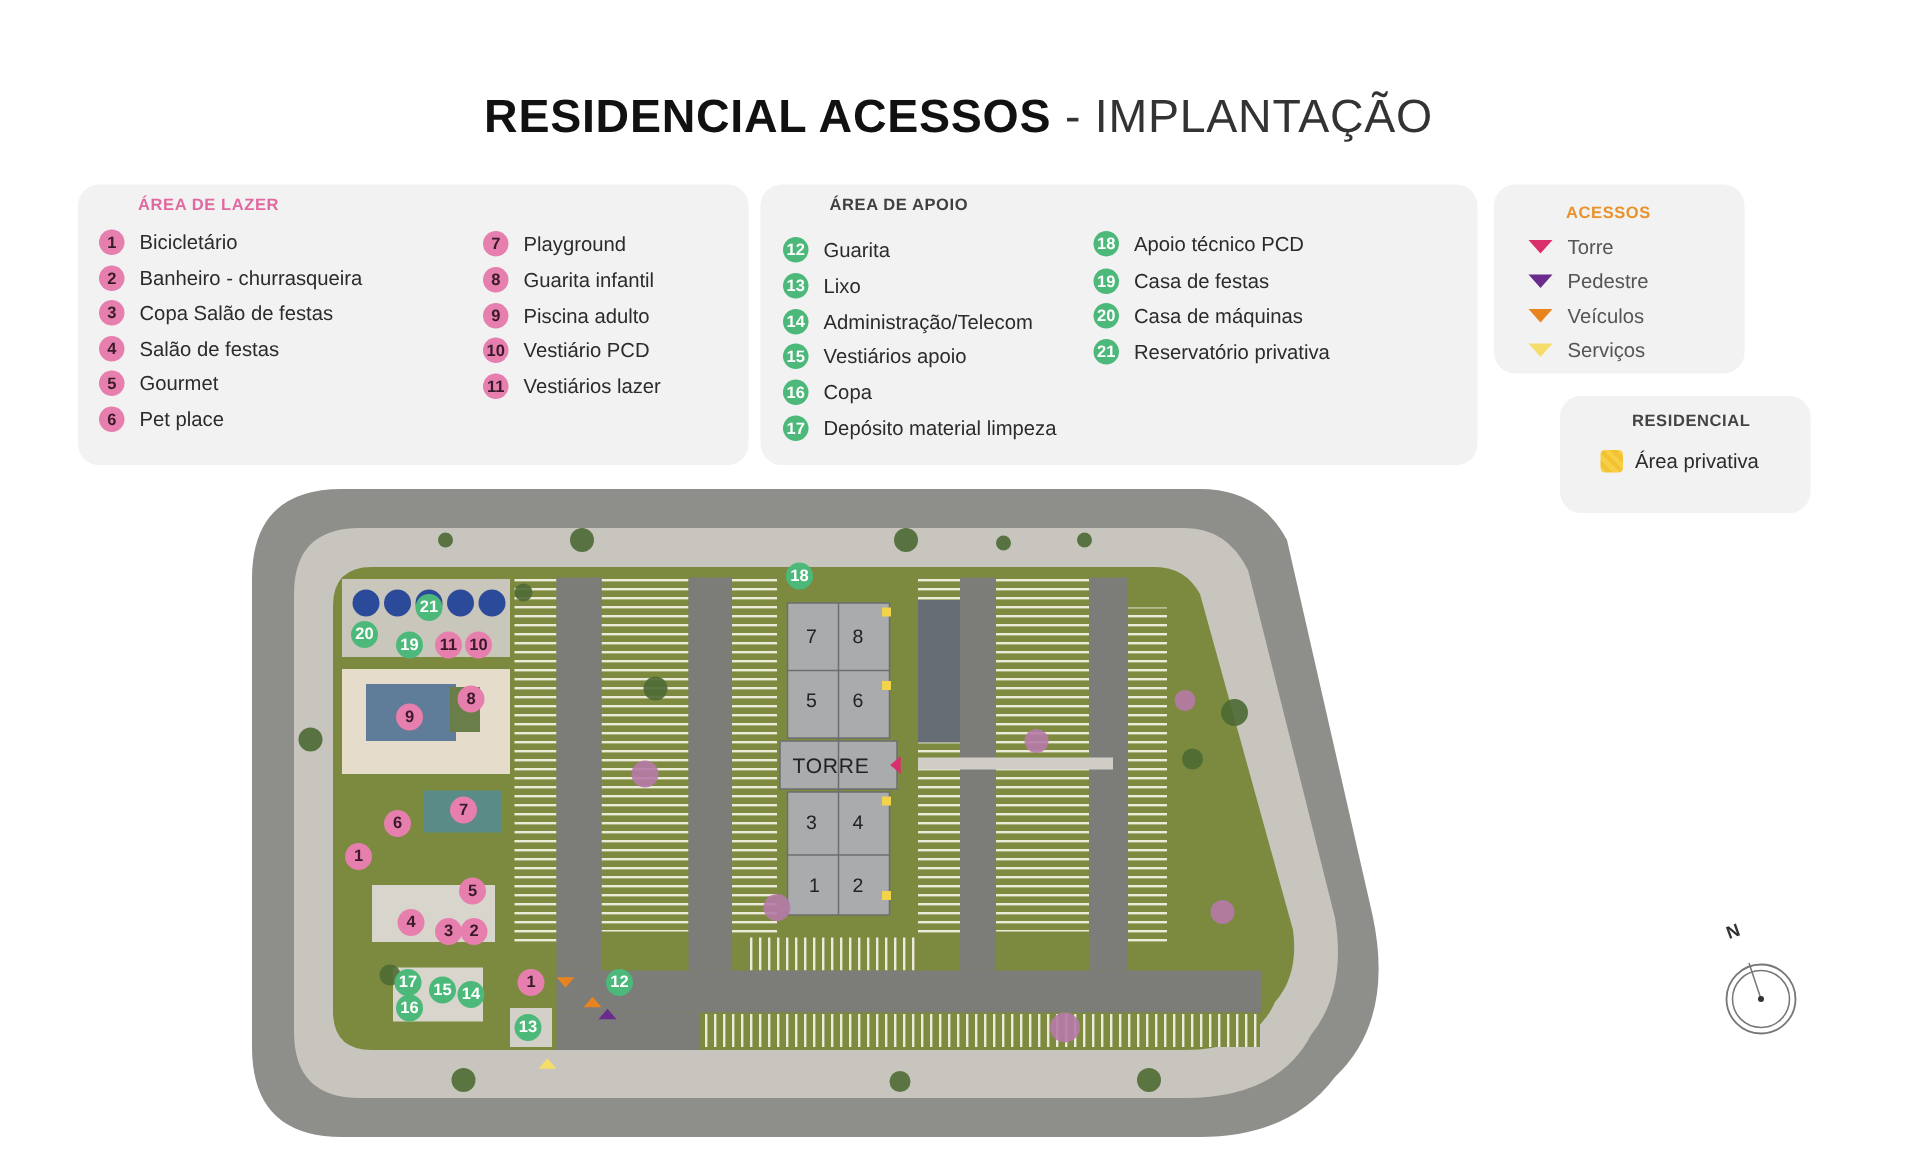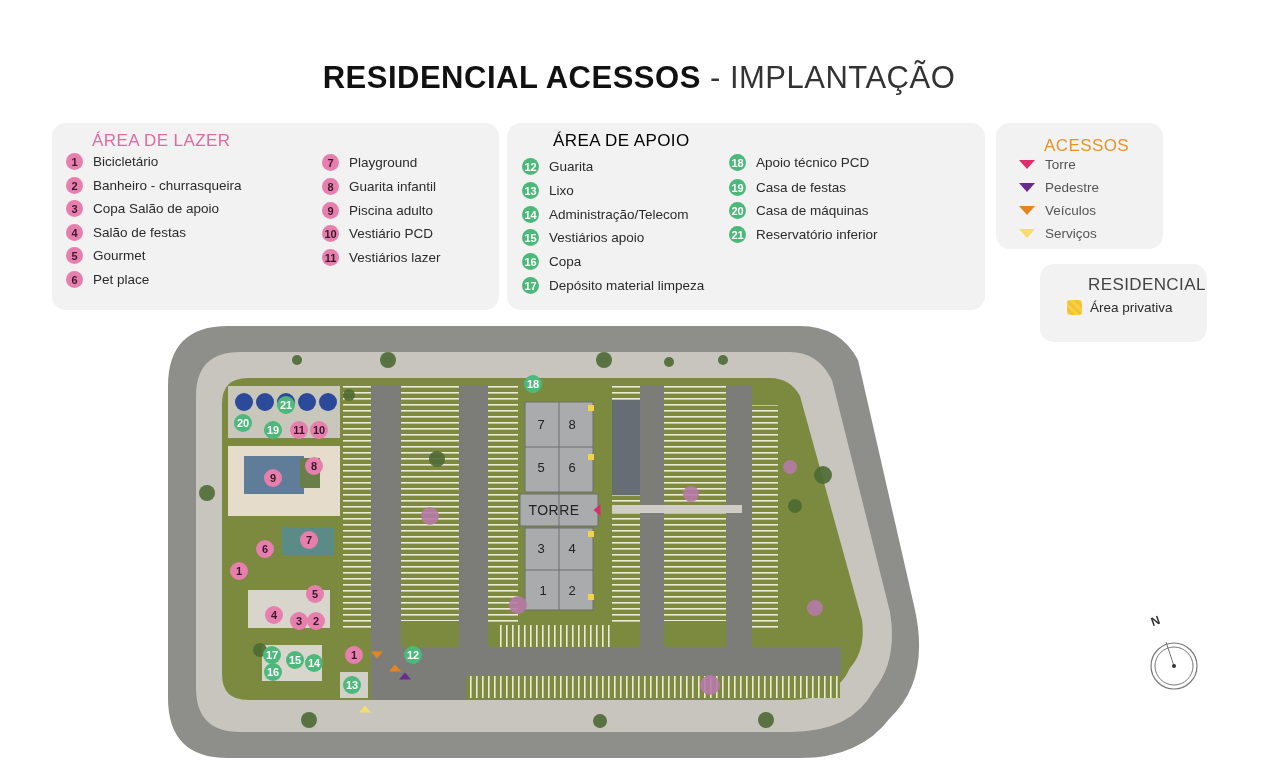--- a/index.html
+++ b/index.html
@@ -4,21 +4,21 @@
 <style>
   * { box-sizing: border-box; margin: 0; padding: 0; }
   html, body { width: 1278px; height: 767px; background: #ffffff; overflow: hidden; }
   body { position: relative; font-family: "Liberation Sans", "DejaVu Sans", sans-serif; color: #2a2a2a; }
 
   .title { position: absolute; left: 0; top: 60px; width: 1278px; text-align: center; font-size: 31px; letter-spacing: 0.5px; color: #111; }
   .title .bold { font-weight: 700; }
   .title .light { font-weight: 400; color: #333; }
 
   .panel { position: absolute; background: #f2f2f2; border-radius: 14px; }
-  .panel-title { position: absolute; font-size: 17px; font-weight: 400; letter-spacing: 0.4px; }
+  .panel-title { position: absolute; font-size: 11px; font-weight: 700; letter-spacing: 0.4px; }
   .legend-item { position: absolute; display: flex; align-items: center; font-size: 13.5px; color: #2b2b2b; white-space: nowrap; }
   .badge { display: inline-flex; align-items: center; justify-content: center; width: 17px; height: 17px; border-radius: 50%; font-size: 11px; font-weight: 700; margin-right: 10px; flex: 0 0 17px; }
   .badge.pink { background: #e67fad; color: #3a1a2a; }
   .badge.green { background: #4cb97a; color: #ffffff; }
   .tri { width: 0; height: 0; border-left: 8px solid transparent; border-right: 8px solid transparent; border-top: 9px solid #000; margin-right: 10px; }
   .swatch { width: 15px; height: 15px; border-radius: 3px; margin-right: 8px; background: repeating-linear-gradient(45deg, #f7cf45 0 3px, #f3c232 3px 6px); }
 
   .site { position: absolute; left: 0; top: 0; width: 1278px; height: 767px; pointer-events: none; }
   .site svg { position: absolute; left: 0; top: 0; }
   .marker { position: absolute; width: 18px; height: 18px; border-radius: 50%; display: flex; align-items: center; justify-content: center; font-size: 11px; font-weight: 700; transform: translate(-50%, -50%); pointer-events: auto; }
@@ -47,21 +47,21 @@
       <div class="legend-item" style="left:14px; top:30px;">
         <span class="badge pink">1</span>
         <span>Bicicletário</span>
       </div>
       <div class="legend-item" style="left:14px; top:54px;">
         <span class="badge pink">2</span>
         <span>Banheiro - churrasqueira</span>
       </div>
       <div class="legend-item" style="left:14px; top:77px;">
         <span class="badge pink">3</span>
-        <span>Copa Salão de apoio</span>
+        <span>Copa Salão de festas</span>
       </div>
       <div class="legend-item" style="left:14px; top:101px;">
         <span class="badge pink">4</span>
         <span>Salão de festas</span>
       </div>
       <div class="legend-item" style="left:14px; top:124px;">
         <span class="badge pink">5</span>
         <span>Gourmet</span>
       </div>
       <div class="legend-item" style="left:14px; top:148px;">
@@ -85,21 +85,21 @@
         <span>Vestiário PCD</span>
       </div>
       <div class="legend-item" style="left:270px; top:126px;">
         <span class="badge pink">11</span>
         <span>Vestiários lazer</span>
       </div>
     </div>
 </div>
 
 <div class="panel" style="left:507px; top:123px; width:478px; height:187px;">
-  <div class="panel-title" style="left:46px; top:8px; color:#000000;">ÁREA DE APOIO</div>
+  <div class="panel-title" style="left:46px; top:8px; color:#404040;">ÁREA DE APOIO</div>
   <div id="apoio-items">
       <div class="legend-item" style="left:15px; top:35px;">
         <span class="badge green">12</span>
         <span>Guarita</span>
       </div>
       <div class="legend-item" style="left:15px; top:59px;">
         <span class="badge green">13</span>
         <span>Lixo</span>
       </div>
       <div class="legend-item" style="left:15px; top:83px;">
@@ -125,21 +125,21 @@
       <div class="legend-item" style="left:222px; top:56px;">
         <span class="badge green">19</span>
         <span>Casa de festas</span>
       </div>
       <div class="legend-item" style="left:222px; top:79px;">
         <span class="badge green">20</span>
         <span>Casa de máquinas</span>
       </div>
       <div class="legend-item" style="left:222px; top:103px;">
         <span class="badge green">21</span>
-        <span>Reservatório inferior</span>
+        <span>Reservatório privativa</span>
       </div>
     </div>
 </div>
 
 <div class="panel" style="left:996px; top:123px; width:167px; height:126px;">
   <div class="panel-title" style="left:48px; top:13px; color:#e8922b;">ACESSOS</div>
   <div id="acessos-items">
       <div class="legend-item" style="left:23px; top:34px;">
         <span class="tri" style="border-top-color:#d9306d;"></span>
         <span style="color:#555;">Torre</span>

